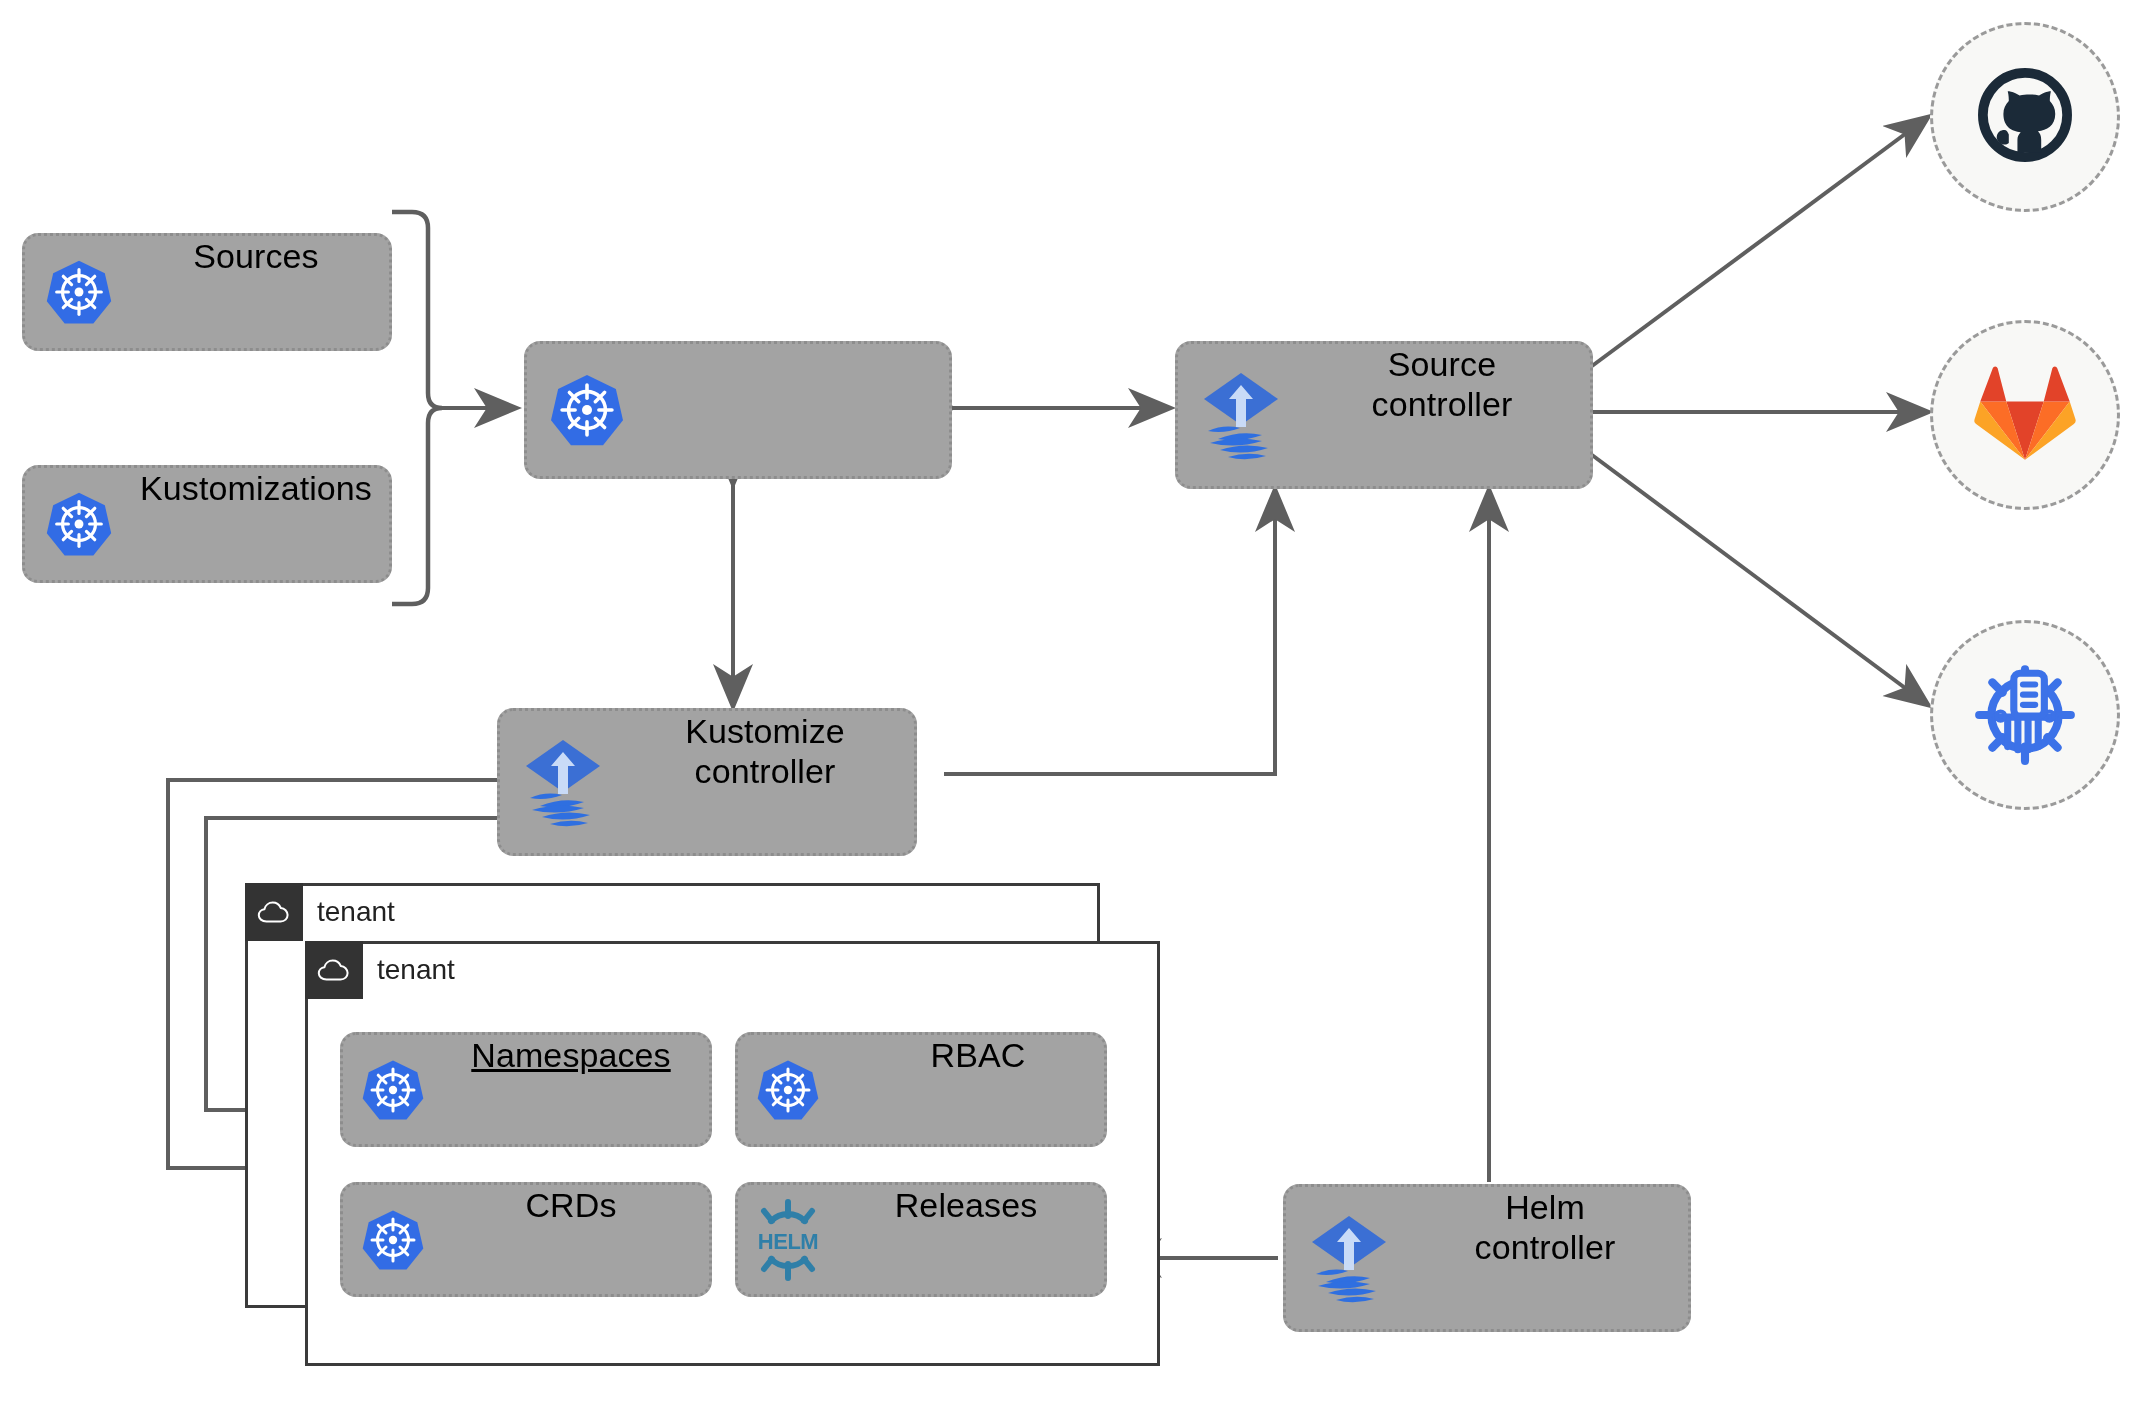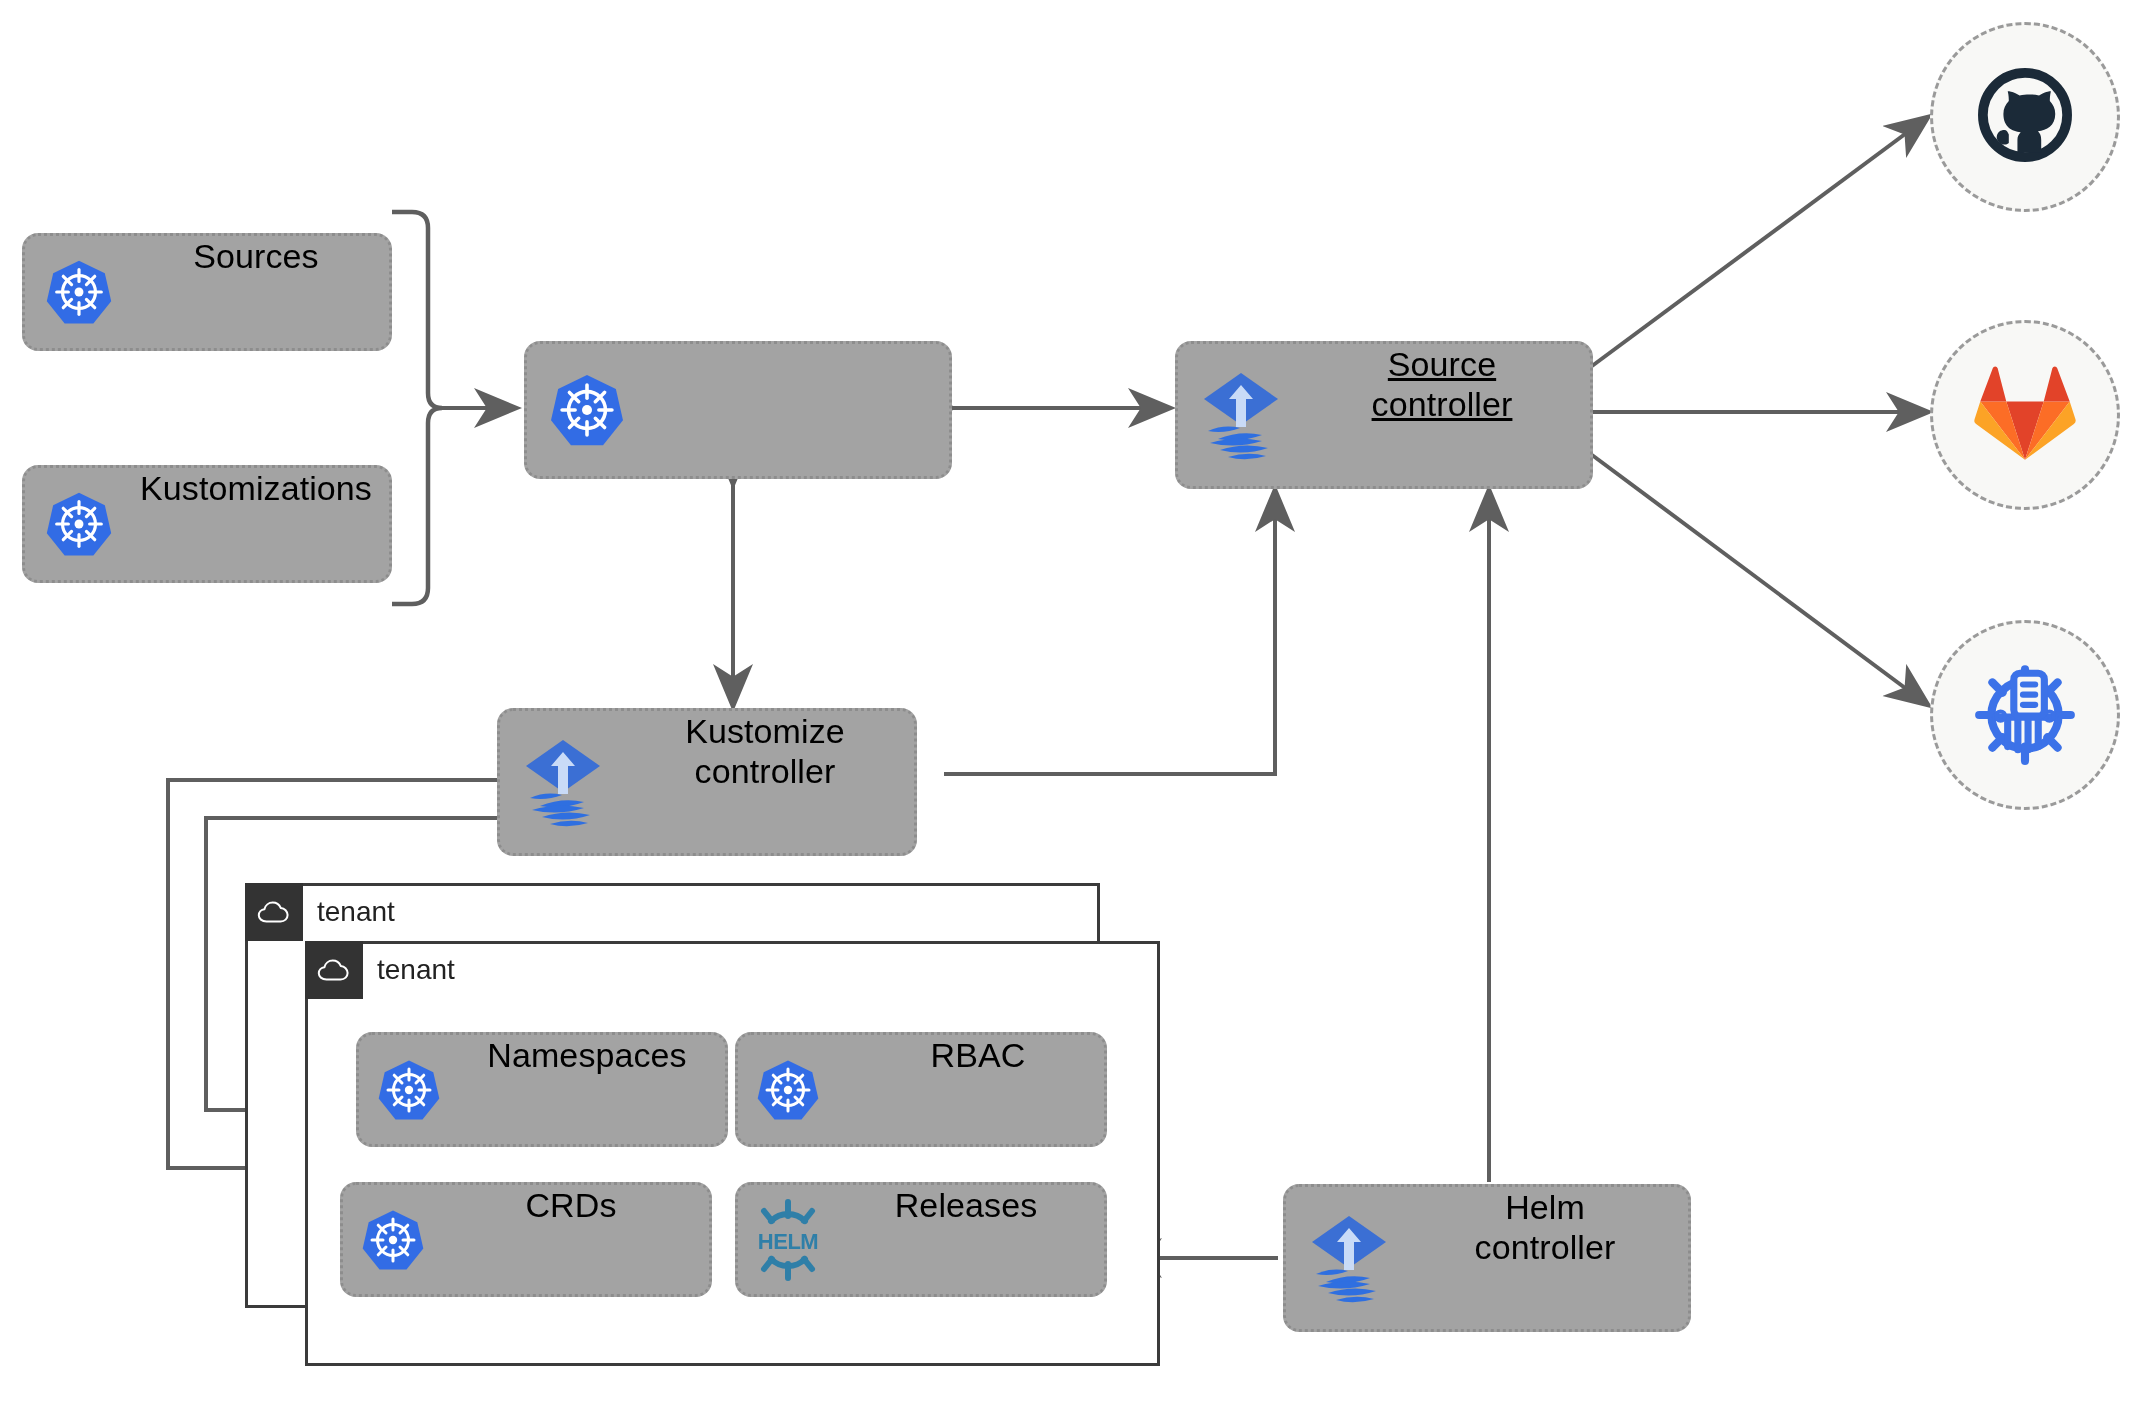--- a/index.html
+++ b/index.html
@@ -165,21 +165,21 @@
           <line x1="17.2" y1="17.2" x2="25" y2="25"></line>
             <line x1="39" y1="39" x2="46.8" y2="46.8"></line>
           <line x1="46.8" y1="17.2" x2="39" y2="25"></line>
             <line x1="25" y1="39" x2="17.2" y2="46.8"></line>
         </g>
         <circle cx="32" cy="32" r="4.2" fill="#ffffff"></circle>
       </svg>
     </span>
   </div>
 
-  <div class="node" style="left:1175px;top:341px;width:418px;height:148px;text-decoration:underline;">
+  <div class="node" style="left:1175px;top:341px;width:418px;height:148px;">
     <span class="ico" style="width:126px;">
       <svg width="86" height="92" viewBox="0 0 86 92" aria-hidden="true">
         <path d="M43 4 L80 30 L43 56 L6 30 Z" fill="#3b6fd4"></path>
         <path d="M43 16 L55 30 L48 30 L48 58 L38 58 L38 30 L31 30 Z" fill="#c9dbf7"></path>
         <g fill="#2f6fe0">
           <path d="M10 62 q16 -7 32 -3 q-16 6 -32 3 Z"></path>
           <path d="M20 70 q22 -9 44 -4 q-22 8 -44 4 Z"></path>
           <path d="M12 74 q26 -8 52 -2 q-26 8 -52 2 Z"></path>
           <path d="M22 81 q24 -8 48 -2 q-24 8 -48 2 Z"></path>
           <path d="M30 88 q20 -6 38 -1 q-20 6 -38 1 Z"></path>
@@ -219,21 +219,21 @@
           <path d="M12 74 q26 -8 52 -2 q-26 8 -52 2 Z"></path>
           <path d="M22 81 q24 -8 48 -2 q-24 8 -48 2 Z"></path>
           <path d="M30 88 q20 -6 38 -1 q-20 6 -38 1 Z"></path>
         </g>
       </svg>
     </span>
     <span class="lbl two" style="white-space:pre-line;">Helm
 controller</span>
   </div>
 
-  <div class="node" style="left:356px;top:1032px;width:372px;height:115px;">
+  <div class="node" style="left:340px;top:1032px;width:372px;height:115px;text-decoration:underline;">
     <span class="ico" style="width:100px;">
       <svg width="64" height="64" viewBox="0 0 64 64" aria-hidden="true">
         <path d="M32 2.5 L56.3 14.3 L62.3 40.6 L45.5 61.6 L18.5 61.6 L1.7 40.6 L7.7 14.3 Z" fill="#326ce5"></path>
         <g fill="none" stroke="#ffffff" stroke-width="3" stroke-linecap="round">
           <circle cx="32" cy="32" r="15.5"></circle>
           <line x1="32" y1="11" x2="32" y2="22"></line>
             <line x1="32" y1="42" x2="32" y2="53"></line>
           <line x1="11" y1="32" x2="22" y2="32"></line>
             <line x1="42" y1="32" x2="53" y2="32"></line>
           <line x1="17.2" y1="17.2" x2="25" y2="25"></line>

